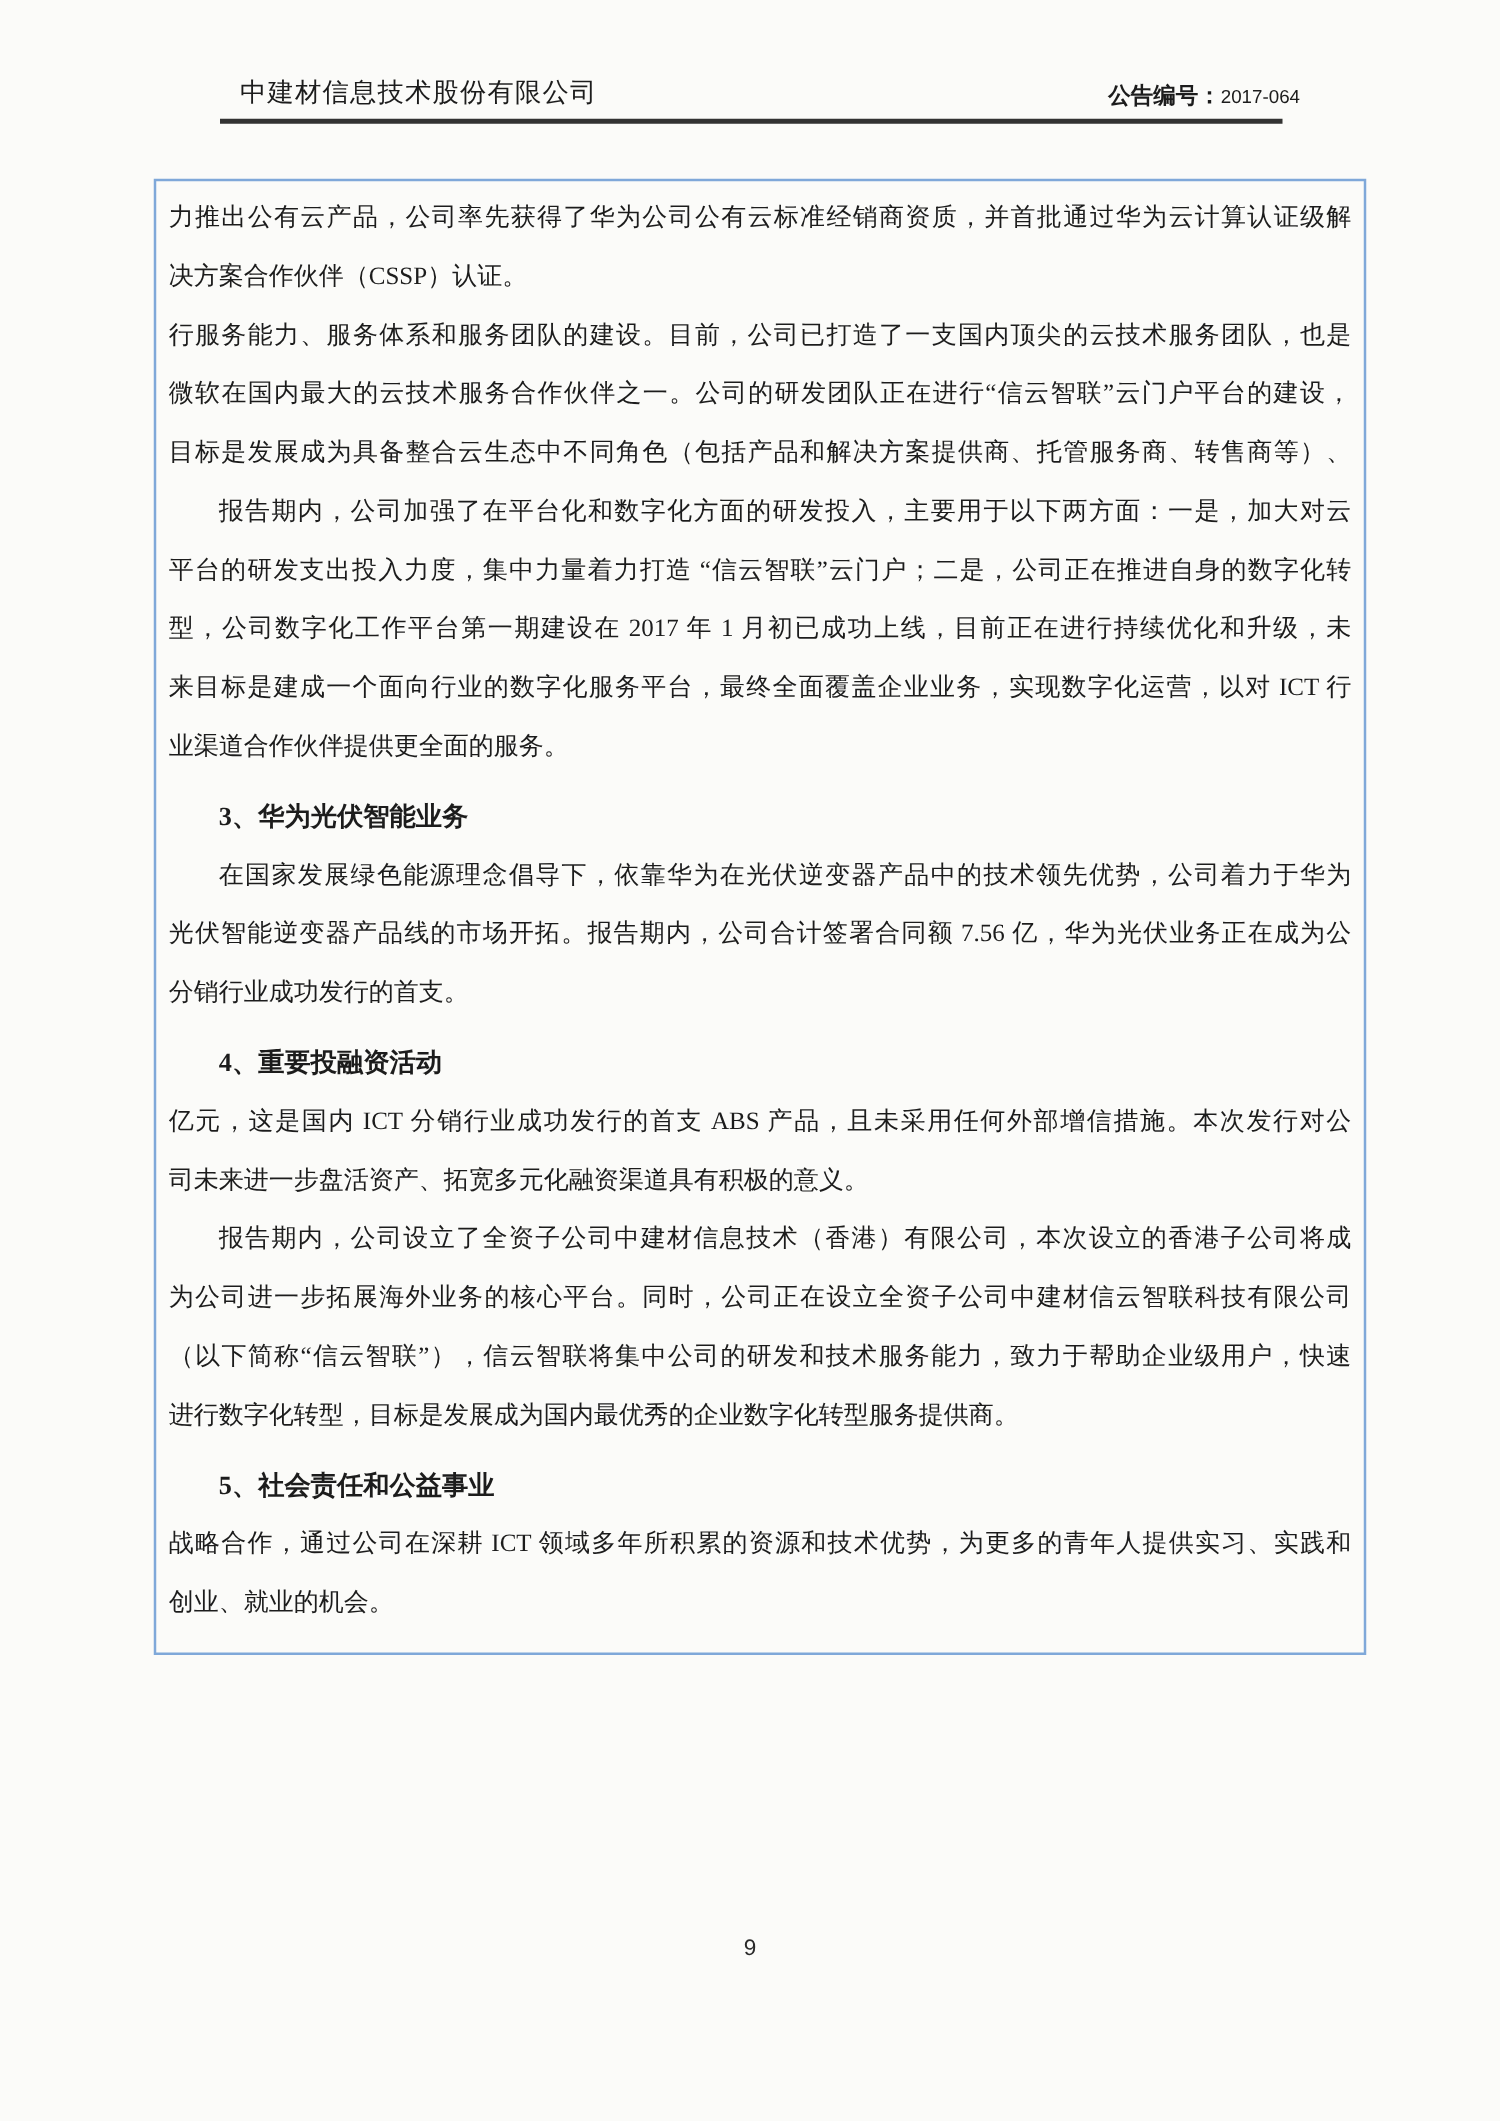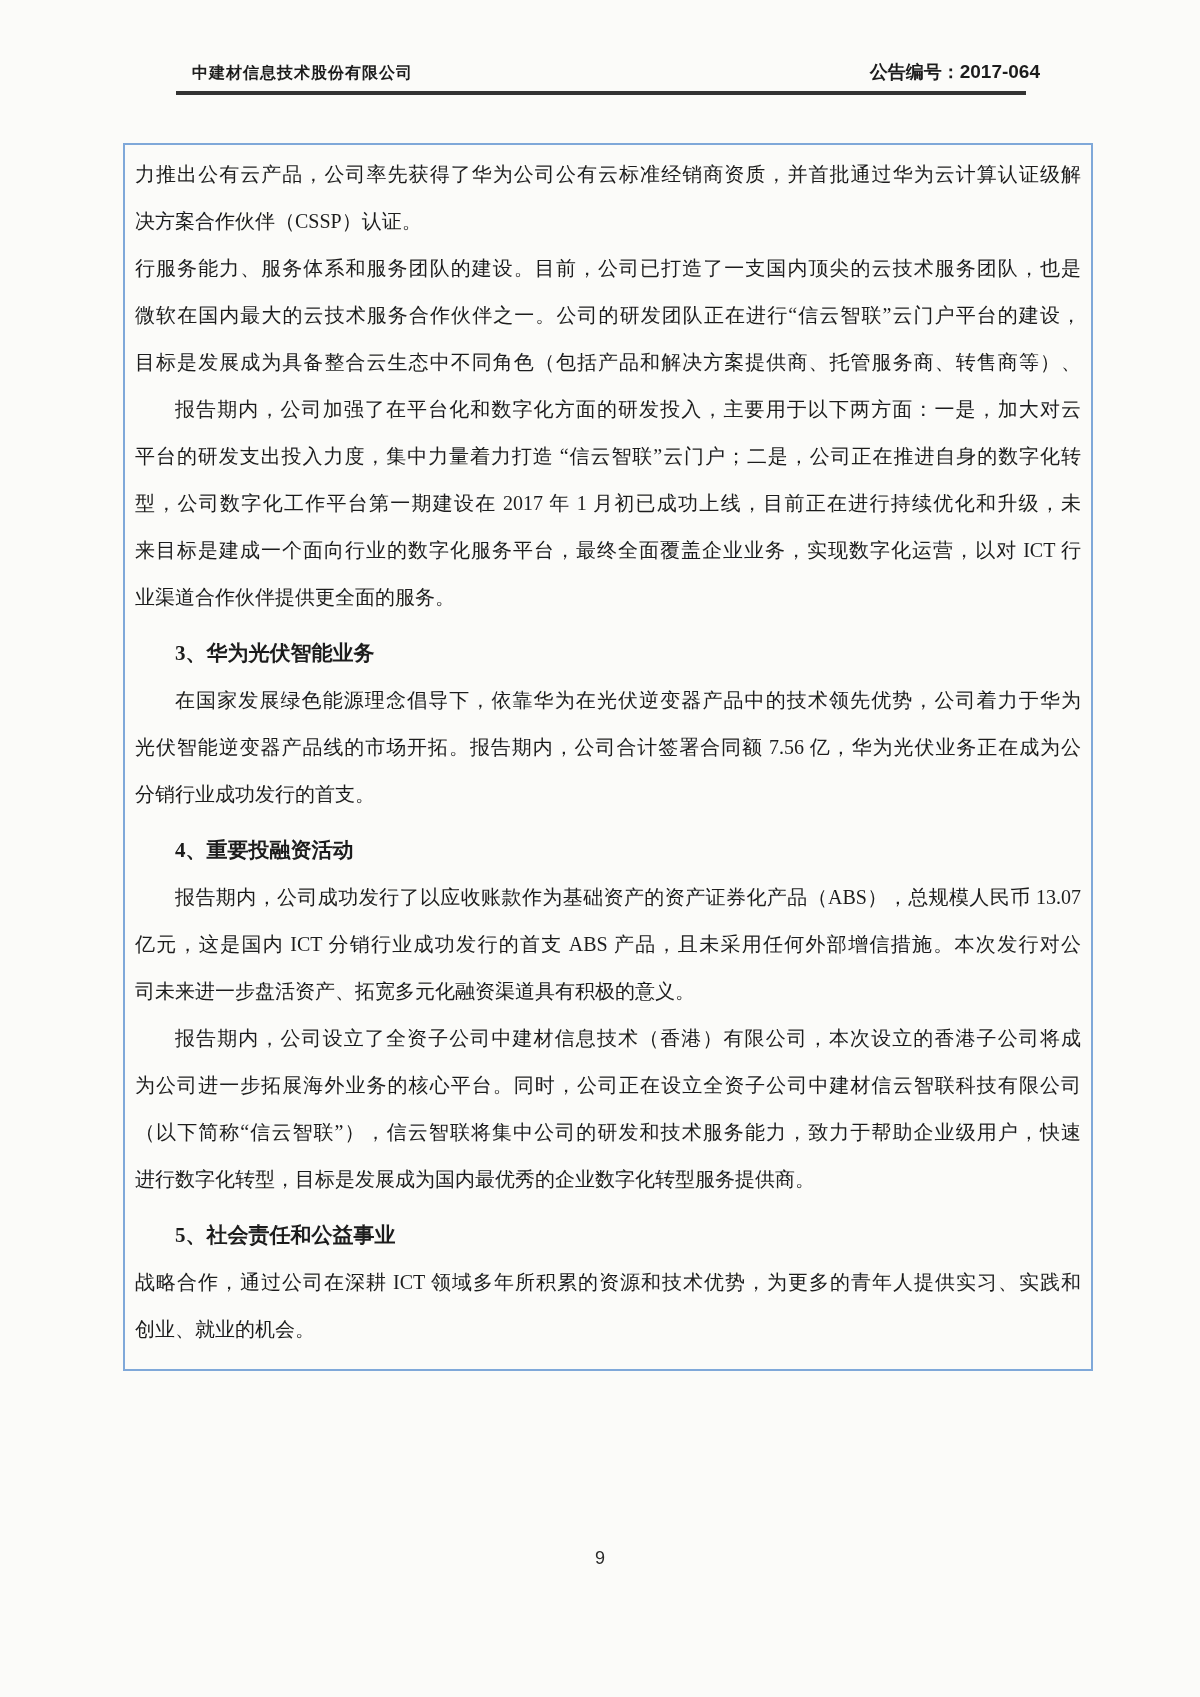--- a/index.html
+++ b/index.html
@@ -11,27 +11,27 @@
     overflow:hidden;
   }
   
   .page-header{
     position:absolute;left:176px;top:60px;width:850px;
     display:flex;justify-content:space-between;align-items:flex-end;
     border-bottom:4px solid var(--rule-color,#333);
     padding-bottom:7px;
   }
   .company{
-    margin-left:16px;font-size:16px;font-weight:700;letter-spacing:1px;
+    margin-left:16px;font-size:21px;font-weight:400;letter-spacing:1px;
   }
   .notice{
     font-size:18px;font-weight:700;white-space:nowrap;margin-right:-14px;
   }
   .notice .num{
-    font-family:"Liberation Sans","DejaVu Sans",sans-serif;font-size:19px;font-weight:700;
+    font-family:"Liberation Sans","DejaVu Sans",sans-serif;font-size:15px;font-weight:400;
   }
   
   .content-box{
     position:absolute;left:123px;top:143px;width:970px;
     box-sizing:border-box;
     border:2px solid var(--box-border,#7fa8d9);
     background:transparent;
     padding:6px 10px 16px 10px;
   }
   .ln{
@@ -69,21 +69,20 @@
   <div class="ln j ind">报告期内，公司加强了在平台化和数字化方面的研发投入，主要用于以下两方面：一是，加大对云</div>
   <div class="ln j">平台的研发支出投入力度，集中力量着力打造 “信云智联”云门户；二是，公司正在推进自身的数字化转</div>
   <div class="ln j">型，公司数字化工作平台第一期建设在 2017 年 1 月初已成功上线，目前正在进行持续优化和升级，未</div>
   <div class="ln j">来目标是建成一个面向行业的数字化服务平台，最终全面覆盖企业业务，实现数字化运营，以对 ICT 行</div>
   <div class="ln">业渠道合作伙伴提供更全面的服务。</div>
   <div class="ln hd ind">3、华为光伏智能业务</div>
   <div class="ln j ind">在国家发展绿色能源理念倡导下，依靠华为在光伏逆变器产品中的技术领先优势，公司着力于华为</div>
   <div class="ln j">光伏智能逆变器产品线的市场开拓。报告期内，公司合计签署合同额 7.56 亿，华为光伏业务正在成为公</div>
   <div class="ln">分销行业成功发行的首支。</div>
   <div class="ln hd ind">4、重要投融资活动</div>
-  <div class="ln j ind">报告期内，公司成功发行了以应收账款作为基础资产的资产证券化产品（ABS），总规模人民币 13.07</div>
   <div class="ln j">亿元，这是国内 ICT 分销行业成功发行的首支 ABS 产品，且未采用任何外部增信措施。本次发行对公</div>
   <div class="ln">司未来进一步盘活资产、拓宽多元化融资渠道具有积极的意义。</div>
   <div class="ln j ind">报告期内，公司设立了全资子公司中建材信息技术（香港）有限公司，本次设立的香港子公司将成</div>
   <div class="ln j">为公司进一步拓展海外业务的核心平台。同时，公司正在设立全资子公司中建材信云智联科技有限公司</div>
   <div class="ln j">（以下简称“信云智联”），信云智联将集中公司的研发和技术服务能力，致力于帮助企业级用户，快速</div>
   <div class="ln">进行数字化转型，目标是发展成为国内最优秀的企业数字化转型服务提供商。</div>
   <div class="ln hd ind">5、社会责任和公益事业</div>
   <div class="ln j">战略合作，通过公司在深耕 ICT 领域多年所积累的资源和技术优势，为更多的青年人提供实习、实践和</div>
   <div class="ln">创业、就业的机会。</div>
 </div>

